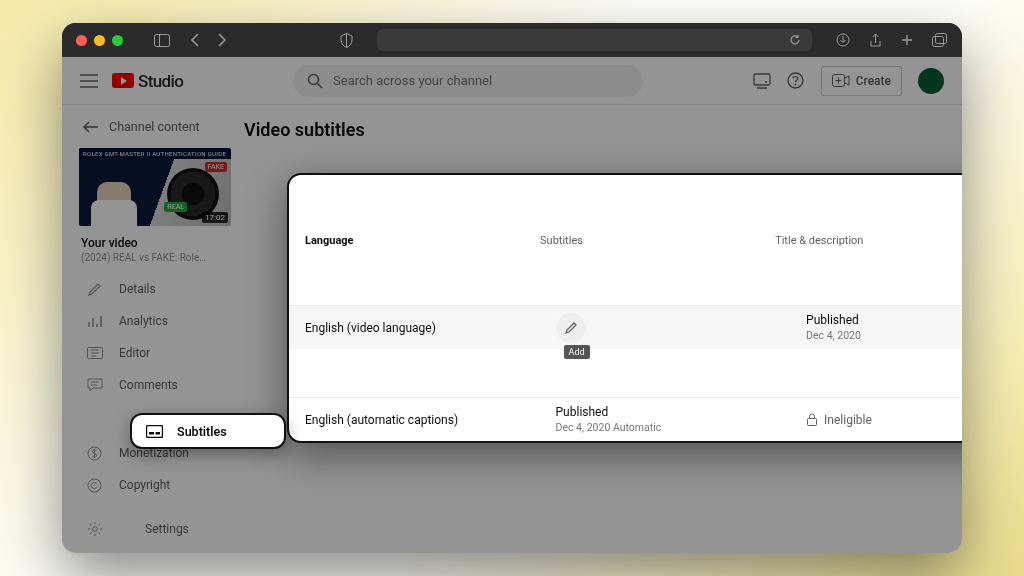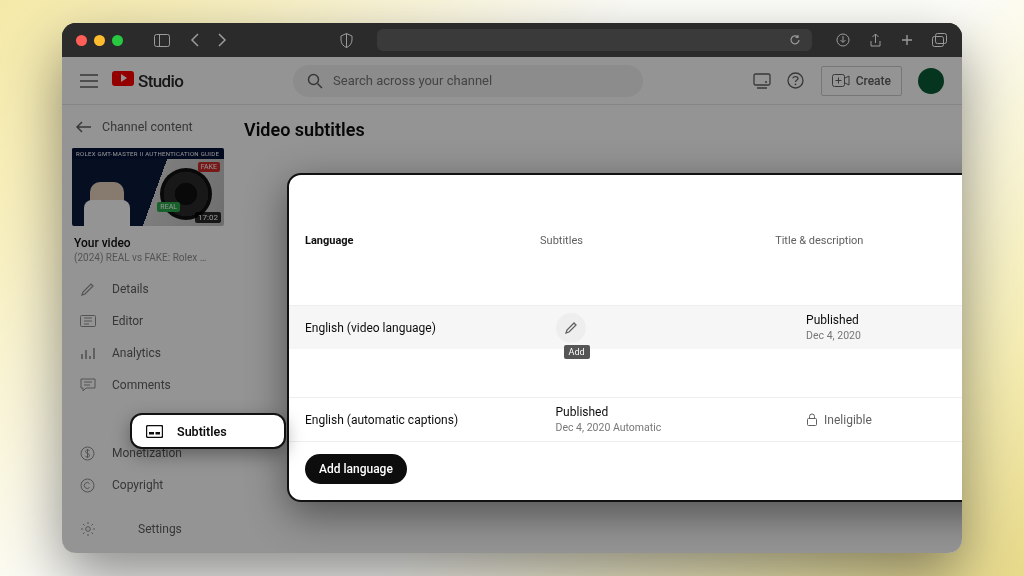--- a/index.html
+++ b/index.html
@@ -27,35 +27,35 @@
   .tb-right { display:flex; gap:14px; }
   svg { display:block; }
 
   .content-area { position:absolute; top:34px; left:0; right:0; bottom:0; background:#fff; }
 
   .yt-header {
     height: 48px; display:flex; align-items:center; padding: 0 18px; gap: 14px;
     border-bottom: 1px solid #e5e5e5;
   }
   .hamburger { color:#606060; cursor:pointer; }
-  .logo { display:flex; align-items:flex-start; gap:2px; }
+  .logo { display:flex; align-items:center; gap:2px; }
   .logo-play { width:22px; height:15px; background:#ff0000; border-radius:3px; display:flex; align-items:center; justify-content:center; }
   .logo-play::after { content:""; border-left:6px solid #fff; border-top:4px solid transparent; border-bottom:4px solid transparent; margin-left:1px; }
   .logo-text { font-size:17px; font-weight:500; letter-spacing:-0.6px; color:#282828; margin-left:2px;}
   .search-wrap { flex:1; display:flex; justify-content:center; }
   .search {
     width: 350px; height: 32px; background:#f1f1f1; border-radius:18px; display:flex; align-items:center; padding:0 14px; gap:10px; color:#606060;
   }
   .search input { border:none; background:transparent; outline:none; font-size:13px; color:#606060; flex:1; }
   .hdr-right { display:flex; align-items:center; gap:16px; color:#606060; }
   .create-btn { display:flex; align-items:center; gap:6px; border:1px solid #ccc; border-radius:2px; height:30px; padding:0 10px; font-size:12px; font-weight:500; color:#606060; cursor:pointer;}
   .avatar { width:26px; height:26px; border-radius:50%; background:#0a5c36; }
 
   .body-row { display:flex; height: calc(100% - 48px); }
-  .sidebar { width: 160px; flex:0 0 160px; background:#fff; padding-top:8px; font-size:12px; color:#606060; }
+  .sidebar { width: 160px; flex:0 0 160px; background:#fff; padding-top:8px; font-size:12px; color:#606060;padding-left:7px; }
   .back-row { display:flex; align-items:center; gap:10px; padding:6px 14px; font-size:12.5px; color:#606060; cursor:pointer; }
   .thumb-wrap { padding:8px 10px 4px; }
   .thumb {
     width:152px; height:78px; background:linear-gradient(110deg,#0a1a3a 0%, #0a1a3a 55%, #d8d8d8 55%, #bfbfbf 100%);
     border-radius:2px; position:relative; overflow:hidden;
   }
   .thumb-banner { position:absolute; top:0; left:0; right:0; background:#051238; color:#fff; font-size:6px; padding:2px 4px; letter-spacing:0.3px; }
   .thumb-person { position:absolute; left:18px; bottom:0; width:34px; height:44px; background:#e8d5c0; border-radius:10px 10px 0 0; }
   .thumb-person::after { content:""; position:absolute; bottom:0; left:-6px; width:46px; height:26px; background:#fff; border-radius:8px 8px 0 0; }
   .thumb-watch { position:absolute; right:12px; top:20px; width:52px; height:52px; border-radius:50%; background:radial-gradient(circle,#111 30%, #2a2a2a 31%, #2a2a2a 60%, #111 61%); }
@@ -240,34 +240,34 @@
         <div class="nav-item">
           <span class="icon-slot">
               <svg width="15" height="15" viewBox="0 0 15 15">
                 <path d="M2 13 L3 10 L11 2 L13 4 L5 12 Z" fill="none" stroke="currentColor" stroke-width="1.2"></path>
               </svg>
             </span>
           <span>Details</span>
         </div>
         <div class="nav-item">
           <span class="icon-slot">
+              <svg width="15" height="15" viewBox="0 0 15 15">
+                <path d="M2 13 V8 M6 13 V4 M10 13 V10 M14 13 V2" stroke="currentColor" stroke-width="1.6"></path>
+              </svg>
+            </span>
+          <span>Analytics</span>
+        </div>
+        <div class="nav-item">
+          <span class="icon-slot">
               <svg width="16" height="12" viewBox="0 0 16 12">
                 <rect x="0.5" y="0.5" width="15" height="11" rx="1" fill="none" stroke="currentColor"></rect>
                 <path d="M4 3 H12 M4 6 H12 M4 9 H9" stroke="currentColor"></path>
               </svg>
             </span>
           <span>Editor</span>
-        </div>
-        <div class="nav-item">
-          <span class="icon-slot">
-              <svg width="15" height="15" viewBox="0 0 15 15">
-                <path d="M2 13 V8 M6 13 V4 M10 13 V10 M14 13 V2" stroke="currentColor" stroke-width="1.6"></path>
-              </svg>
-            </span>
-          <span>Analytics</span>
         </div>
         <div class="nav-item">
           <span class="icon-slot">
               <svg width="16" height="14" viewBox="0 0 16 14">
                 <path d="M1 1 H15 V10 H6 L3 13 V10 H1 Z" fill="none" stroke="currentColor"></path>
                 <path d="M4 4 H12 M4 7 H10" stroke="currentColor"></path>
               </svg>
             </span>
           <span>Comments</span>
         </div>
@@ -355,17 +355,14 @@
         <div class="sub-line2">Dec 4, 2020 Automatic</div>
       </div>
       <div class="inelig">
         <svg width="12" height="13" viewBox="0 0 12 13">
             <rect x="1.5" y="5.5" width="9" height="7" rx="1" fill="none" stroke="#606060"></rect>
             <path d="M3.5 5.5 V3.5 A2.5 2.5 0 0 1 8.5 3.5 V5.5" fill="none" stroke="#606060"></path>
           </svg>
         <span>Ineligible</span>
       </div>
     </div>
-    <div class="addlang-row">
-      <button class="addlang-btn">Add language</button>
-    </div>
   </div>
 </div>
 
 </body></html>

